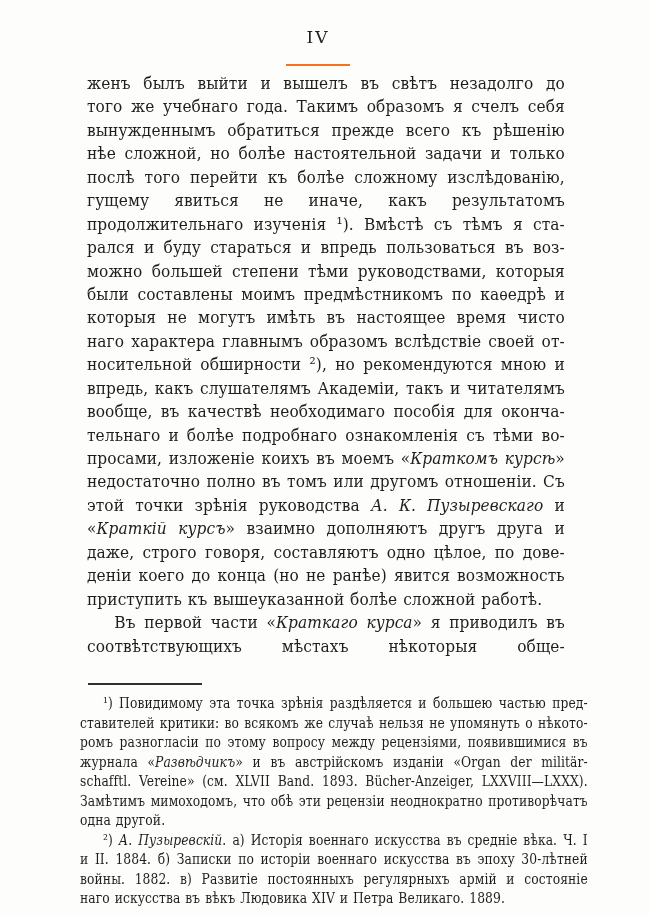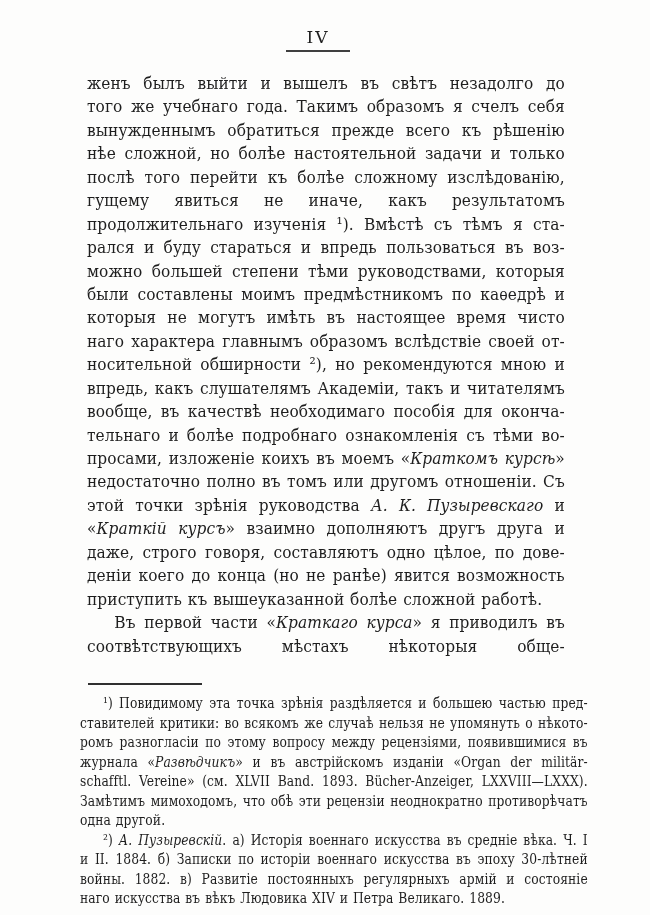--- a/index.html
+++ b/index.html
@@ -9,21 +9,21 @@
     font-family:"DejaVu Serif","Liberation Serif",serif;
   }
   .page{
     position:relative;width:650px;height:915px;
     background:#fdfdfc;color:#1e1e1e;
   }
   
   .page-number{
     position:absolute;top:27px;left:286px;width:64px;
     text-align:center;font-size:17px;letter-spacing:2px;
-    padding-bottom:3px;border-bottom:2px solid #404040;
+    padding-bottom:17px;border-bottom:2px solid #f97316;
   }
   
   .main-text{
     position:absolute;top:72px;left:87px;width:543px;
     font-size:17.5px;line-height:23.45px;
     transform:scaleX(0.88);transform-origin:left top;
   }
   
   .footnotes{
     position:absolute;top:694px;left:80px;width:577px;

